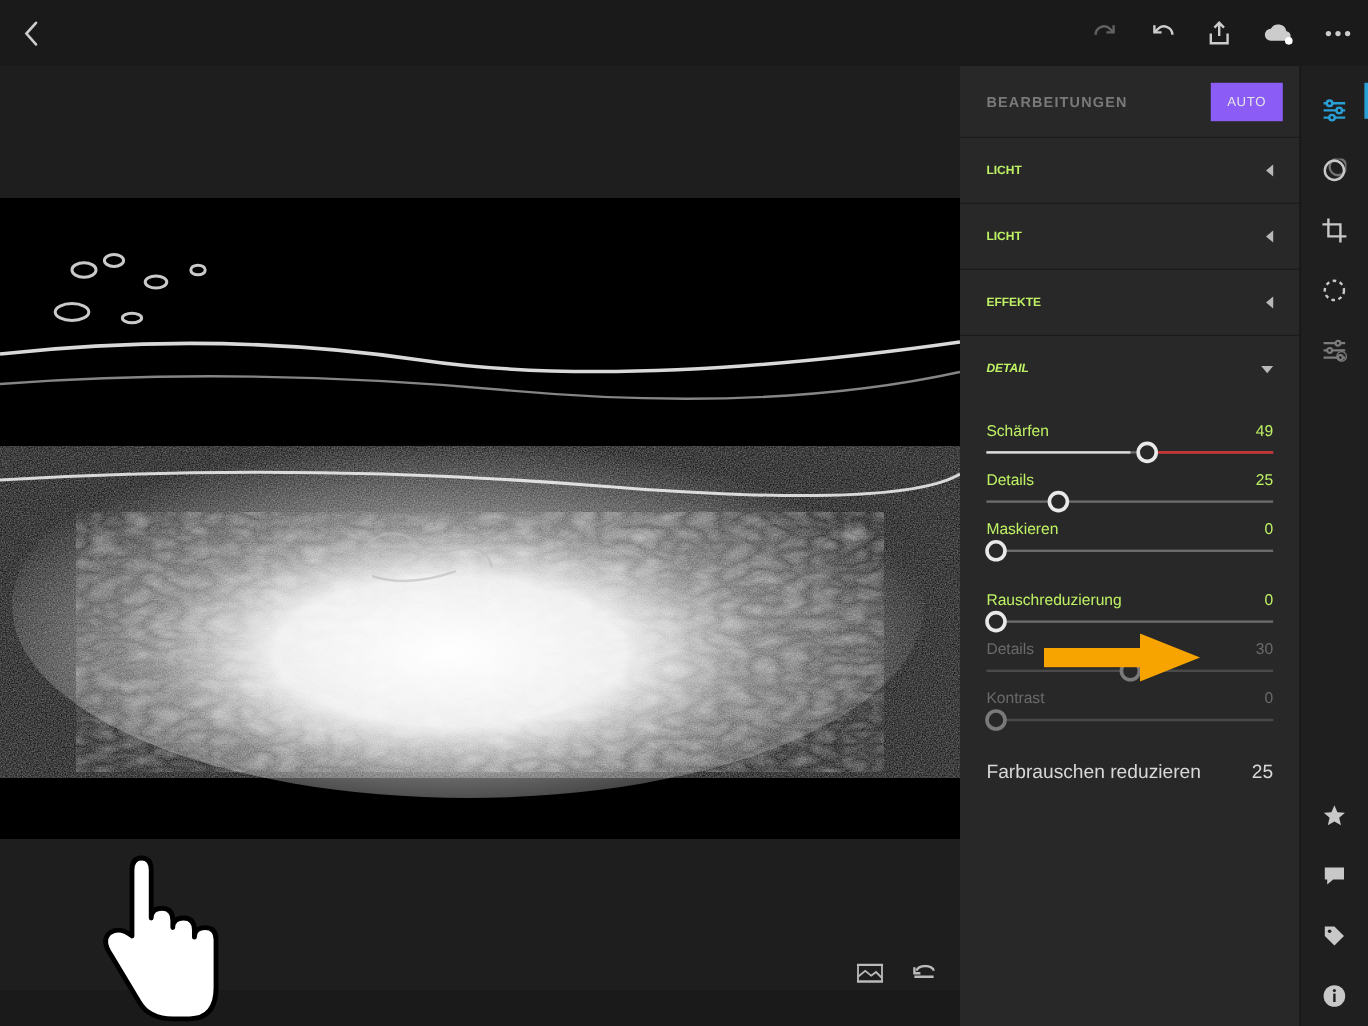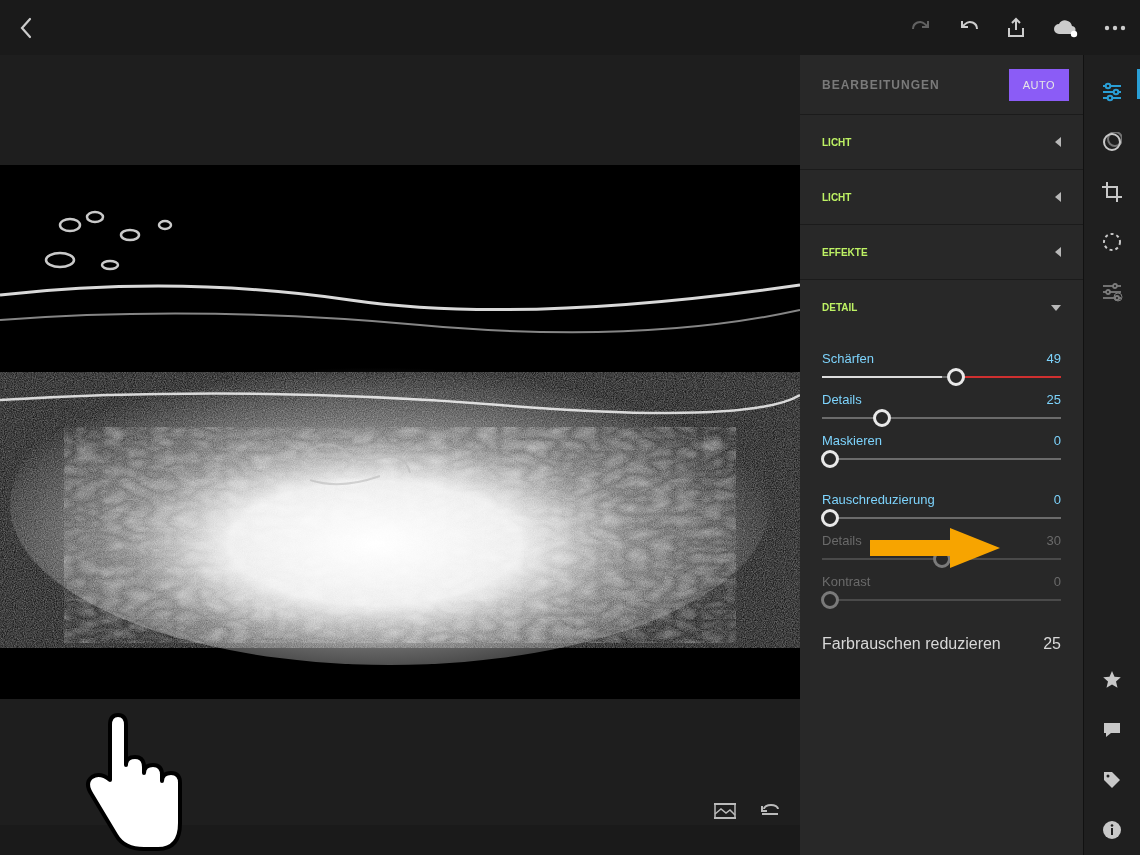--- a/index.html
+++ b/index.html
@@ -53,25 +53,25 @@
   .panel-title { color:#7a7a7a; font-size:12px; letter-spacing:1px; font-weight:600; }
   .auto-btn {
     background:#8b5cf6; color:#e6e6e6; border:none; height:32px; padding:0 14px;
     font-size:11px; letter-spacing:.5px; cursor:pointer;
   }
   .section {
     height:55px; display:flex; align-items:center; justify-content:space-between;
     padding:0 22px; font-size:10px; font-weight:600; color:#bef264;
     border-bottom:1px solid #1b1b1b; cursor:pointer;
   }
-  .section.open { border-bottom:none; }
+  .section.open { border-bottom:none;font-style:italic; }
   .slider-group { padding: 2px 22px 18px; }
   .srow { margin-top:14px; }
   .srow.gap { margin-top:32px; }
-  .slabels { display:flex; justify-content:space-between; font-size:13px; color:#7dd3fc; margin-bottom:10px; }
+  .slabels { display:flex; justify-content:space-between; font-size:13px; color:#bef264; margin-bottom:10px; }
   .srow.disabled .slabels { color:#6a6a6a; }
   .track {
     position:relative; height:2px; background:#6b6b6b; width:100%;
   }
   .track .fill { position:absolute; left:0; top:0; bottom:0; background:#ddd; }
   .track .over { position:absolute; top:0; bottom:0; background:#d03030; }
   .handle {
     position:absolute; top:50%; width:18px; height:18px; border-radius:50%;
     background:#282828; border:3px solid #e9e9e9;
     transform:translate(-50%,-50%);

